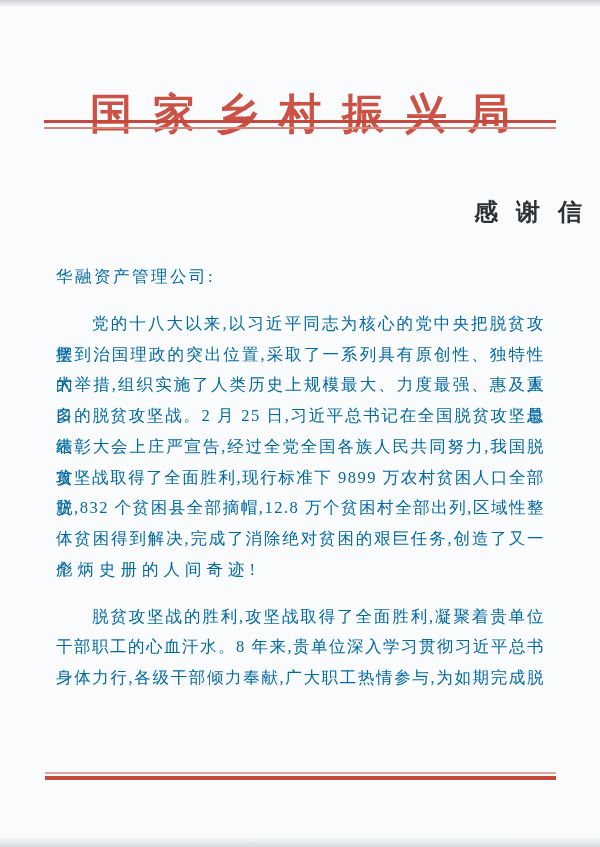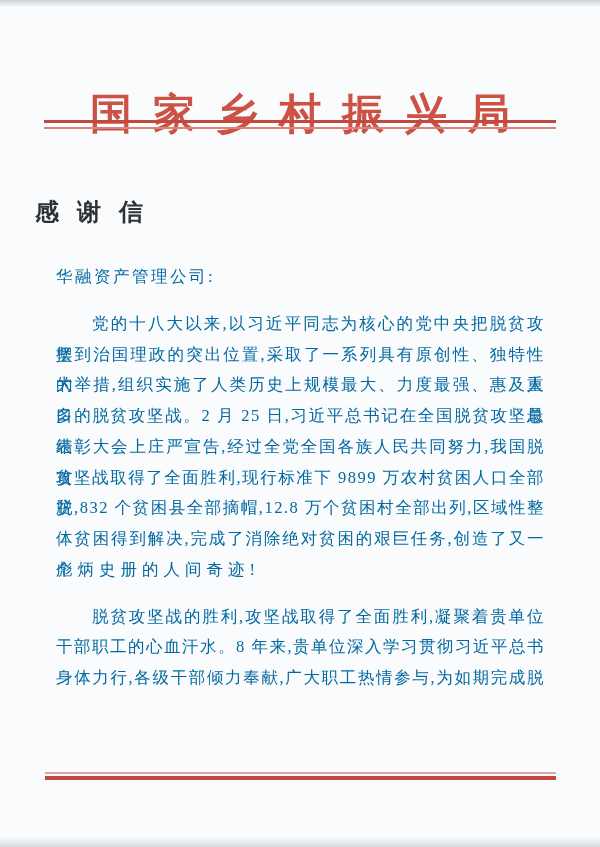--- a/index.html
+++ b/index.html
@@ -53,22 +53,22 @@
   .rule-top-thick   { top: 120px; height: 3px;   background: #c4493d; }
   .rule-top-thin    { top: 127px; height: 1.5px; background: #d8847b; }
   .rule-bottom-thin { top: 772px; height: 1.5px; background: #d9a79e; left: 45px; width: 511px; }
   .rule-bottom-thick{ top: 776px; height: 3.5px; background: #c4493d; left: 45px; width: 511px; }
   .doc-title {
     position: absolute;
     top: 196px;
     left: 0;
     width: 100%;
     box-sizing: border-box;
-    padding-left: 35px;            
-    text-align: left;
+    padding-left: 18px;            
+    text-align: right;
     font-size: 24px;
     line-height: 32px;
     font-weight: bold;
     letter-spacing: 18px;
     color: #2d3134;
     white-space: nowrap;
   }
   .letter-body {
     position: absolute;
     top: 262px;

